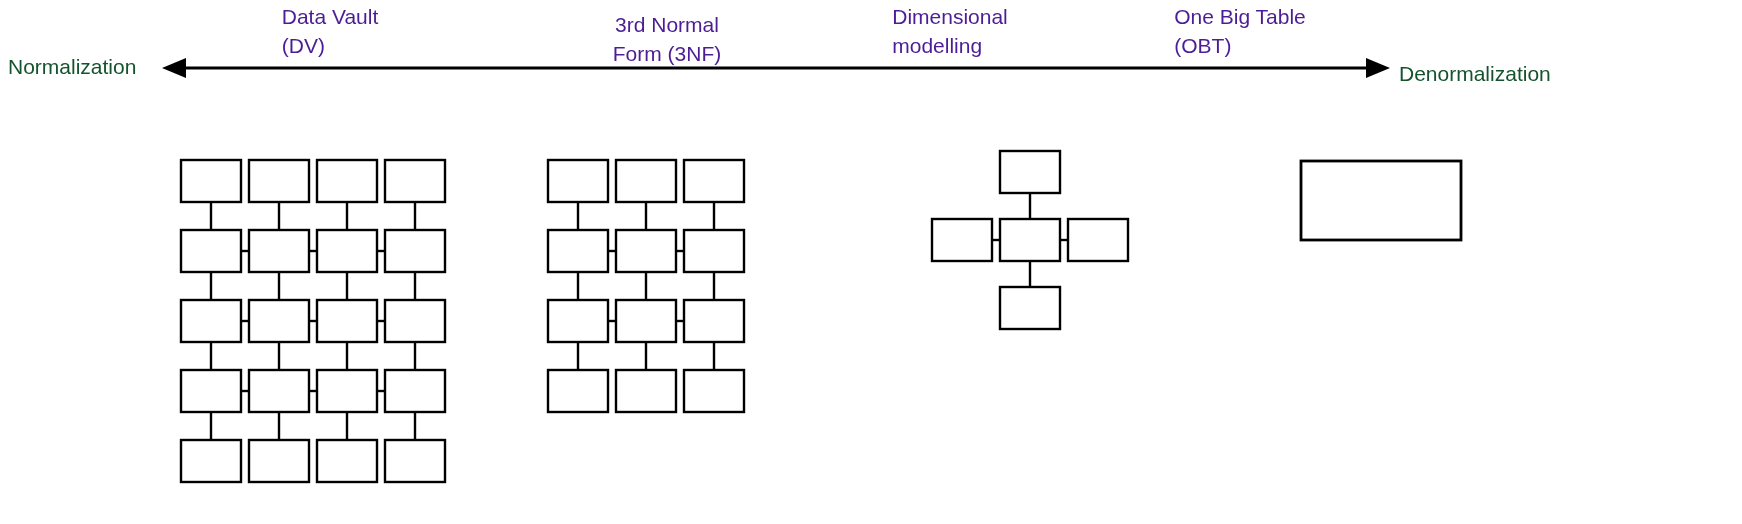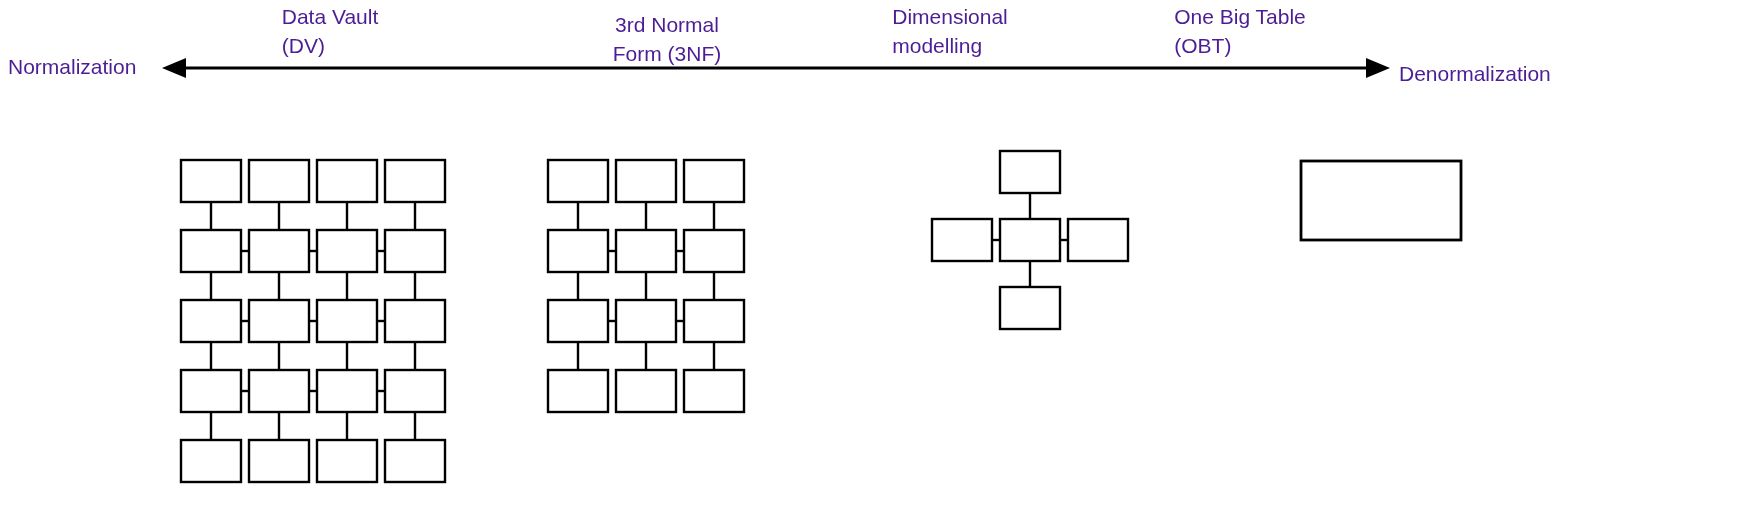--- a/index.html
+++ b/index.html
@@ -16,21 +16,21 @@
     position: relative;
     width: 1742px;
     height: 524px;
     background: #ffffff;
     overflow: hidden;
   }
   .axis-label {
     position: absolute;
     font-size: 21px;
     line-height: 26px;
-    color: #4c1d95;
+    color: #14532d;
     white-space: nowrap;
   }
   #label-normalization {
     left: 8px;
     top: 54px;
   }
   #label-denormalization {
     left: 1399px;
     top: 61px;
   }

